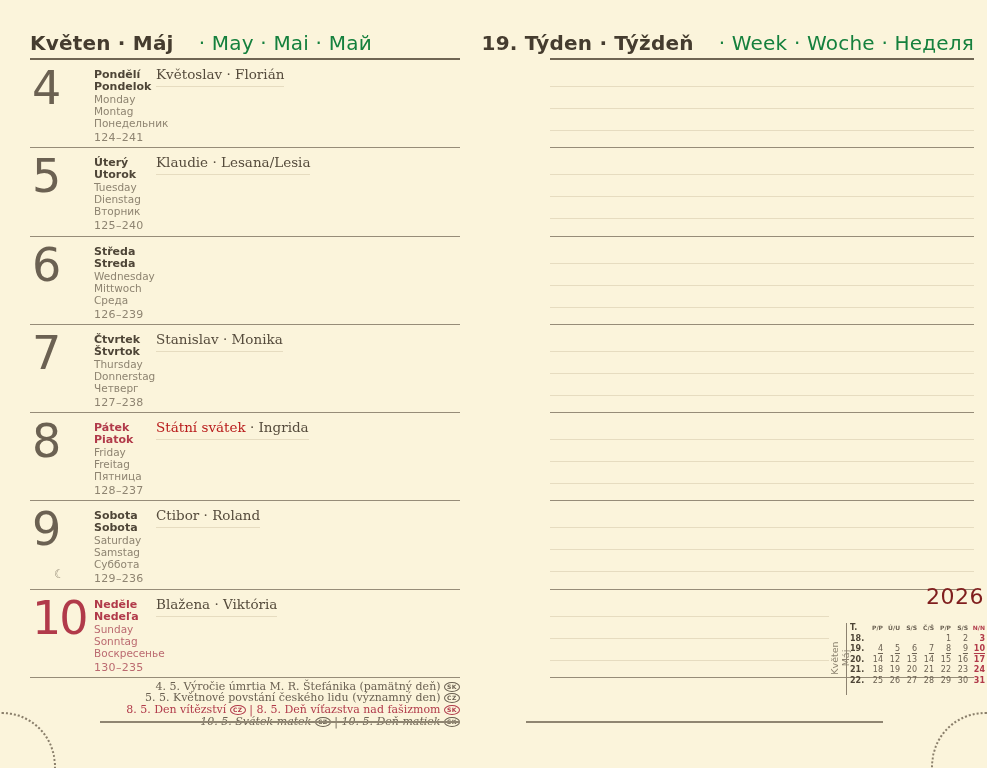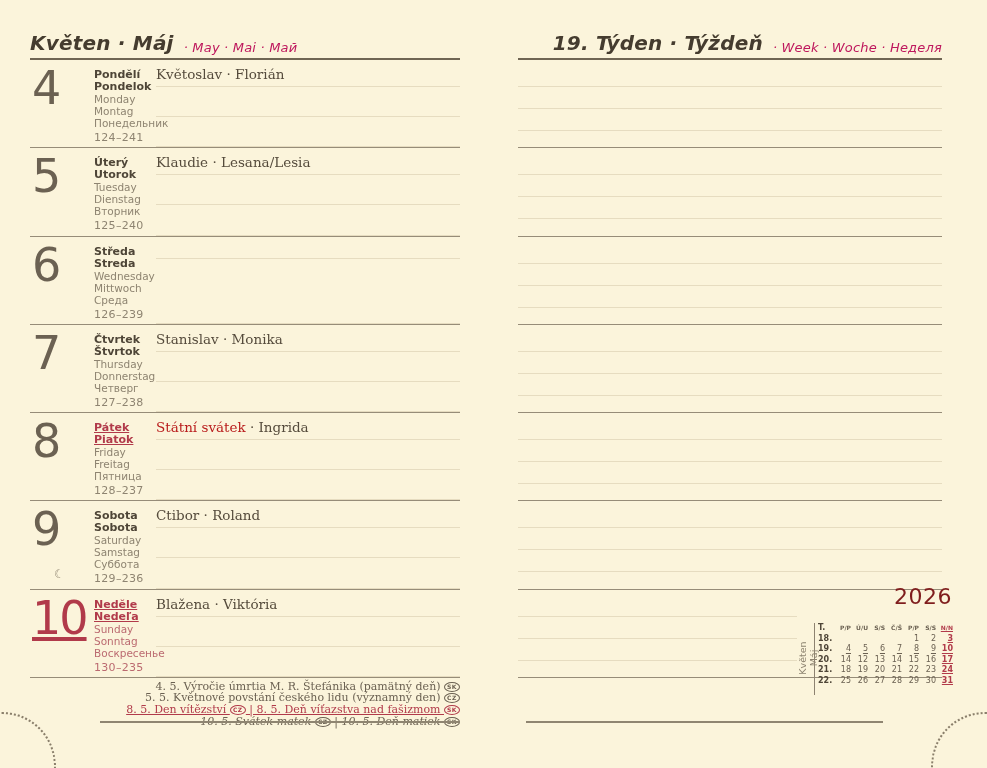--- a/index.html
+++ b/index.html
@@ -4,53 +4,52 @@
 <style>
   html,body{margin:0;padding:0;}
   .spread{
     position:relative; width:987px; height:768px;
     background:#fbf4db; overflow:hidden;
     font-family:"DejaVu Sans",sans-serif;
     color:#4e4537;
   }
   .page{position:absolute; top:28px;}
   .page-left{left:30px; width:430px;}
-  .page-right{left:518px; width:424px;}
+  .page-right{left:550px; width:424px;}
 
   
   .page-header{
     height:27px; border-bottom:2px solid #6f6553;
-    display:flex; align-items:flex-end; gap:10px; padding-bottom:3px;
+    display:flex; align-items:flex-end; gap:25px; padding-bottom:3px;
     white-space:nowrap;
-    font-style:italic;
   }
   .page-header.right{justify-content:flex-end;}
   .hdr-primary{font-size:20px; font-weight:700; color:#453c2f; letter-spacing:.2px;}
-  .hdr-secondary{font-size:13px; font-weight:400; color:#be185d; letter-spacing:.2px;}
+  .hdr-secondary{font-size:20px; font-weight:400; color:#15803d; letter-spacing:.2px;}
 
   
   .day-section{
     display:flex; box-sizing:border-box; height:88.28px;
     border-bottom:1.5px solid #968c78; position:relative;
   }
   .day-num-col{width:64px; position:relative;}
   .day-num{
     font-size:46px; line-height:.95; padding-top:7px; padding-left:2px;
     color:#6b6152; letter-spacing:-2px;
   }
   .day-num.red{color:#b13a4a;}
   .moon{position:absolute; left:24px; bottom:8px; font-size:12px; color:#8e8471;}
   .day-labels{width:62px; padding-top:9px; box-sizing:border-box;}
   .lbl-bold{font-size:11px; line-height:12px; font-weight:700; color:#4e4537;}
   .lbl-plain{font-size:10.5px; line-height:12px; color:#8e8471;}
   .lbl-count{font-size:11px; line-height:10px; margin-top:4px; color:#8e8471; letter-spacing:.3px;}
-  .red{color:#b13a4a !important;text-decoration:underline;}
+  .red{color:#b13a4a !important;}
   .red-muted{color:#bb6a70 !important;}
 
-  .day-notes{flex:1; display:flex; flex-direction:column;justify-content:space-between;}
+  .day-notes{flex:1; display:flex; }
   .note-row{box-sizing:border-box; height:22px; border-bottom:1px solid #e6dcc0;}
   .note-row.first{
     height:27px; display:flex; align-items:flex-end; padding-bottom:4px;
     font-family:"DejaVu Serif",serif; font-size:13.5px; color:#554b3c;
     white-space:nowrap; overflow:visible;
   }
   .note-row.first .holiday{color:#b91c1c;}
   .note-row.first .sep{white-space:pre;}
 
   

